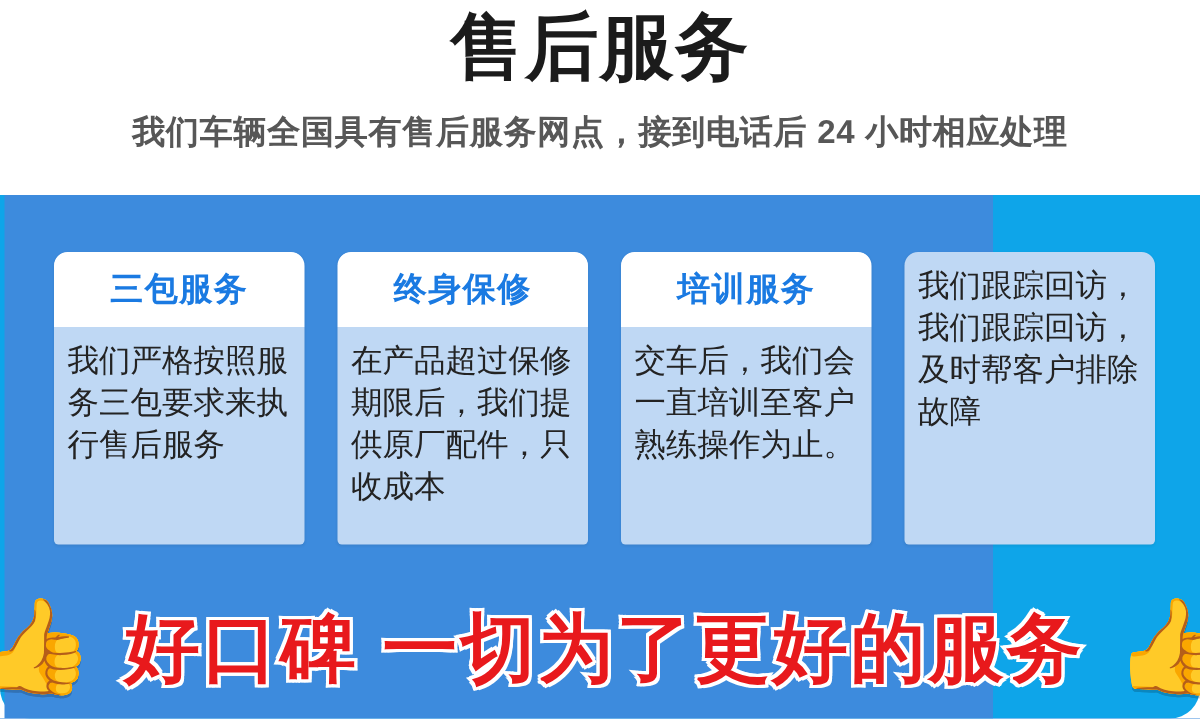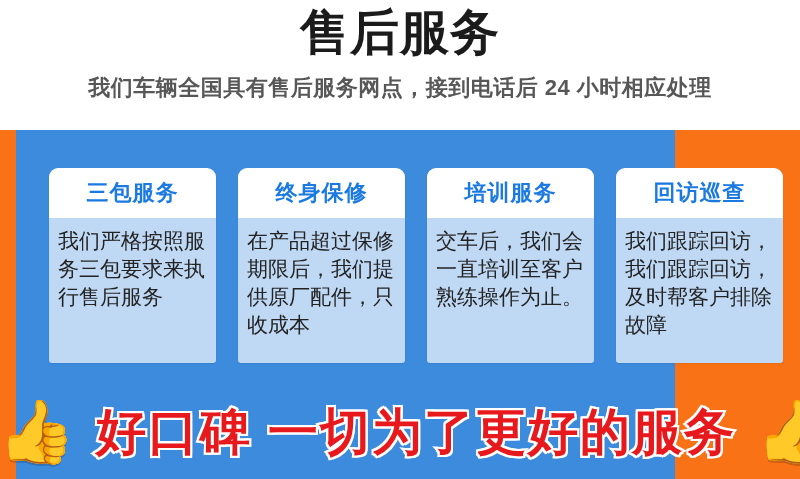--- a/index.html
+++ b/index.html
@@ -1,42 +1,42 @@
 <!DOCTYPE html>
 <html><head>
 <meta charset="utf-8">
 <style>
   * { margin:0; padding:0; box-sizing:border-box; }
   html, body { width:800px; height:479px; overflow:hidden; }
   body {
     font-family:"Liberation Sans","DejaVu Sans",sans-serif;
     background:#ffffff;
   }
-  .page { position:relative; width:800px; height:479px; background:#f97316; }
+  .page { position:relative; width:800px; height:479px; background:#0ea5e9;border-radius:20px; }
 
   
   .header {
     position:absolute; left:0; top:0; width:800px; height:130px;
     background:#ffffff;
     display:flex; flex-direction:column; align-items:center; justify-content:flex-start;
   }
   .header-title {
     margin-top:2px;
     font-size:49px; line-height:60px; font-weight:bold; color:#1b1b1b;
     letter-spacing:1px;
   }
   .header-subtitle {
     margin-top:12px;
     font-size:22px; line-height:28px; color:#575757; font-weight:bold;
     letter-spacing:0.5px; white-space:nowrap;
   }
 
   
   .blue-area {
-    position:absolute; left:16px; top:130px; width:659px; height:349px;
+    position:absolute; left:3px; top:130px; width:659px; height:349px;
     background:#3d8bdd;
   }
 
   
   .cards {
     position:absolute; left:33px; top:38px; width:734px; height:195px;
     display:flex; justify-content:space-between;
   }
   .card {
     width:167px; height:195px;
@@ -115,23 +115,20 @@
       </div>
 
       <div class="card">
         <div class="card-head">
           <span class="card-title">培训服务</span>
         </div>
         <div class="card-body">交车后，我们会一直培训至客户熟练操作为止。</div>
       </div>
 
       <div class="card">
-        <div class="card-head">
-          <span class="card-title">回访巡查</span>
-        </div>
         <div class="card-body">我们跟踪回访，我们跟踪回访，及时帮客户排除故障</div>
       </div>
 
     </div>
 
     <div class="banner">
       <span class="thumb left">👍</span>
       <span class="banner-text">好口碑  一切为了更好的服务</span>
       <span class="thumb right">👍</span>
     </div>

